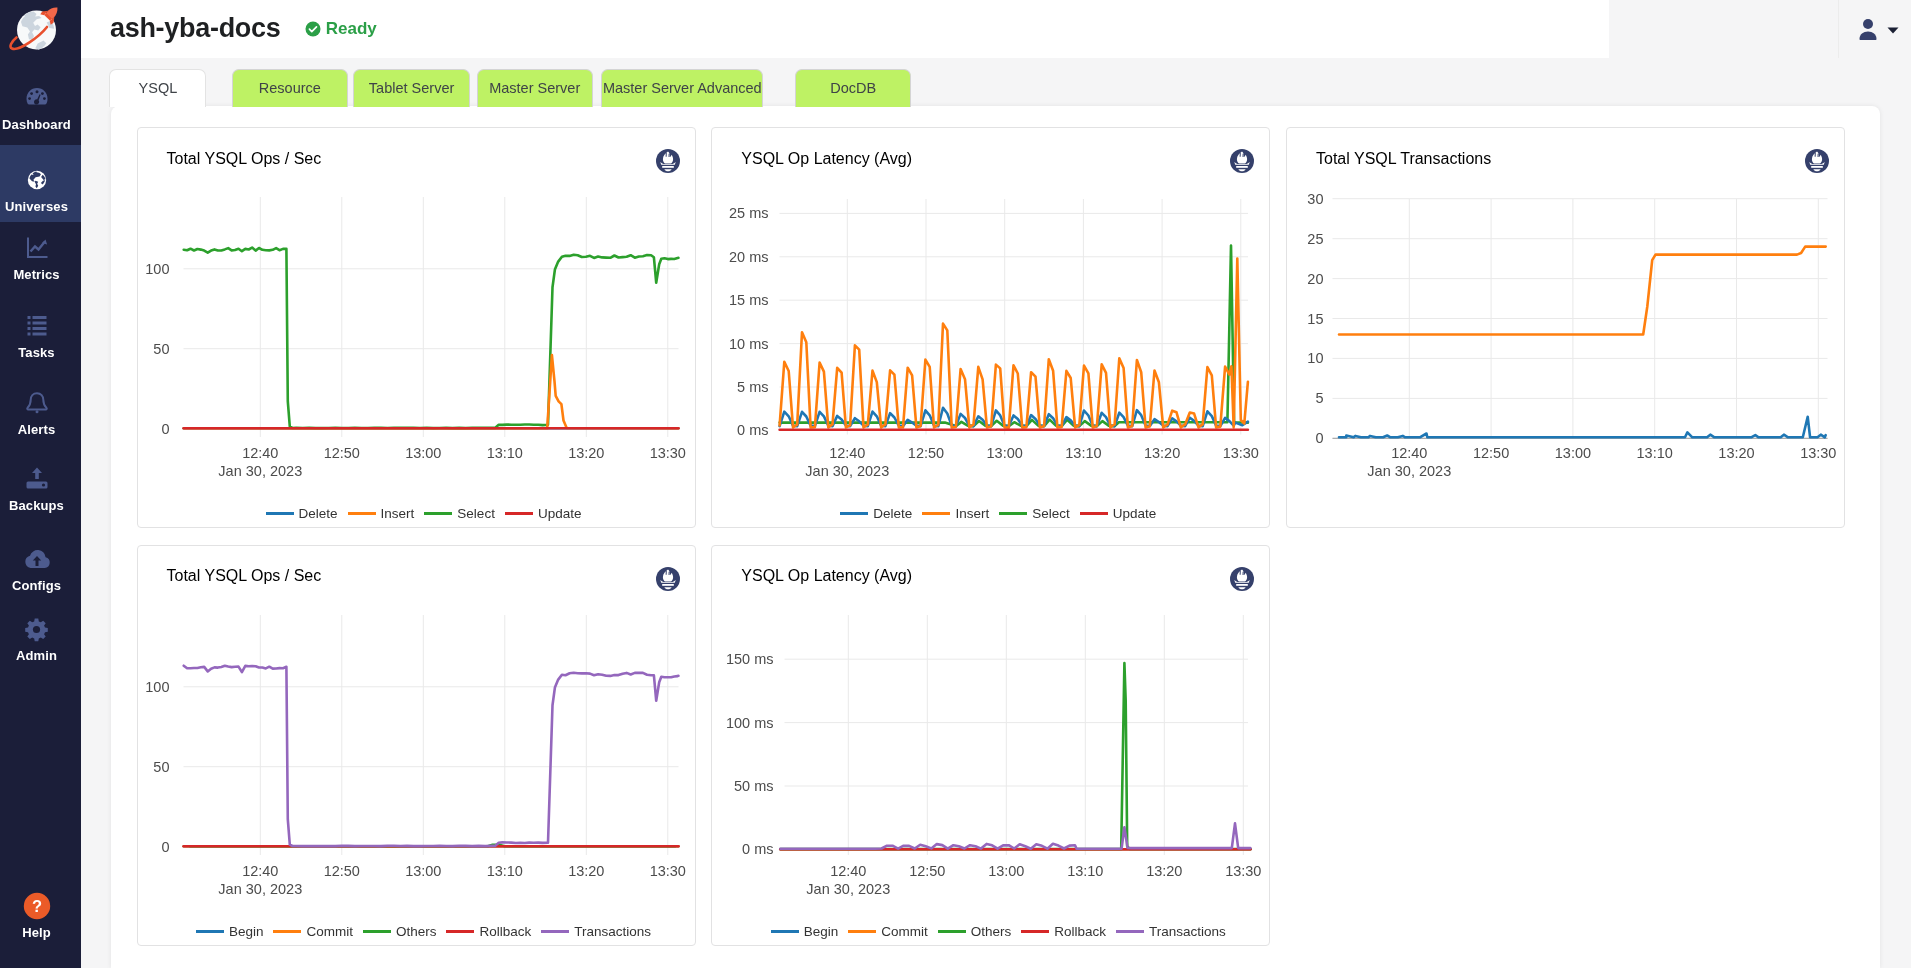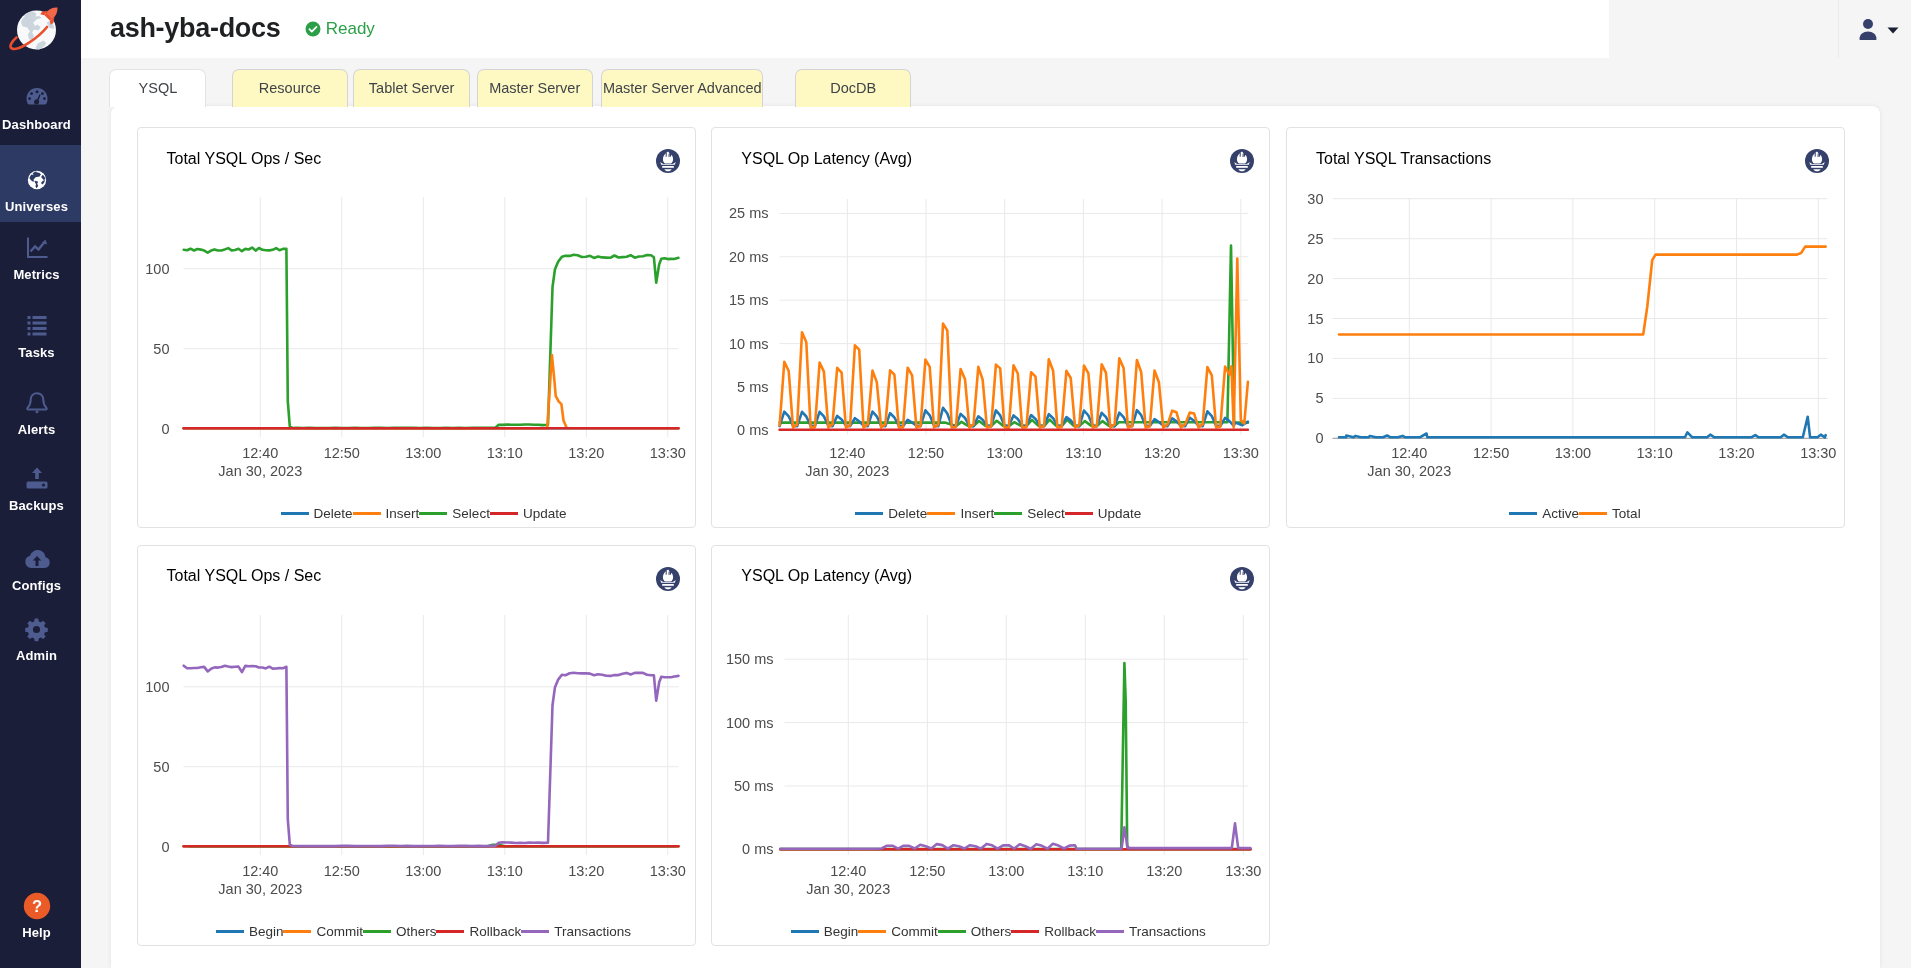--- a/index.html
+++ b/index.html
@@ -4,27 +4,27 @@
 html,body { width:1911px; height:968px; overflow:hidden; font-family:"Liberation Sans", sans-serif; background:#f5f5f6; }
 #sidebar { position:absolute; left:0; top:0; width:81px; height:968px; background:#1b1e39; z-index:30; }
 .nav { position:absolute; left:0; width:73px; text-align:center; }
 .nav.active { padding-top:22px; margin-top:-13px; height:66px; }
 .nico { height:26px; display:flex; align-items:center; justify-content:center; }
 .nlab { color:#fff; font-size:13px; font-weight:bold; margin-top:6px; letter-spacing:0.1px; }
 #help { position:absolute; left:0; top:893px; width:73px; text-align:center; }
 #topbar { position:absolute; left:81px; top:0; width:1528px; height:58px; background:#fff; z-index:10; }
 #tdiv { position:absolute; left:1757px; top:0; height:58px; width:1px; background:#ececec; }
 h1 { position:absolute; left:29px; top:13px; font-size:27px; letter-spacing:-0.3px; color:#1e2022; font-weight:bold; }
-#ready { position:absolute; left:224px; top:19px; font-size:17px; font-weight:normal; color:#2b9f47; }
+#ready { position:absolute; left:224px; top:19px; font-size:17px; font-weight:bold; color:#2b9f47; }
 #card { position:absolute; left:111px; top:106px; width:1769px; height:862px; background:#fff; border-radius:8px 8px 0 0; box-shadow:0 0 5px rgba(0,0,0,0.08); z-index:5; }
-.tab { position:absolute; top:68.5px; height:38px; background:#fef9c3; border:1px solid #d4d4d4; border-bottom:none; border-radius:7px 7px 0 0; text-align:center; line-height:36px; font-size:14.5px; color:#3f4348; z-index:6; }
+.tab { position:absolute; top:68.5px; height:38px; background:#bef264; border:1px solid #d4d4d4; border-bottom:none; border-radius:7px 7px 0 0; text-align:center; line-height:36px; font-size:14.5px; color:#3f4348; z-index:6; }
 .tab.tactive { background:#fff; border-color:#e3e3e3; height:38.5px; z-index:7; }
 .panel { position:absolute; width:559px; height:401px; background:#fff; border:1px solid #e2e2e3; border-radius:4px; z-index:8; }
 .ptitle { position:absolute; left:29px; top:21.5px; font-size:16px; color:#000000; }
-.leg { position:absolute; top:378px; display:flex; justify-content:center; align-items:center; }
+.leg { position:absolute; top:378px; display:flex; justify-content:center; align-items:center; gap:10px; }
 .li { display:flex; align-items:center; font-size:13.5px; color:#333; white-space:nowrap; }
 .ls { display:inline-block; width:28px; height:3px; margin-right:5px; }
 </style></head>
 <body>
 <div id="card"></div>
 <div class="tab tactive" style="left:109.4px;width:97px">YSQL</div>
 <div class="tab" style="left:231.7px;width:116.3px">Resource</div>
 <div class="tab" style="left:353.2px;width:116.8px">Tablet Server</div>
 <div class="tab" style="left:476.8px;width:115.9px">Master Server</div>
 <div class="tab" style="left:601.3px;width:162px">Master Server Advanced</div>
@@ -156,24 +156,20 @@
 <text x="122.3" y="330" text-anchor="middle" font-family="Liberation Sans, sans-serif" font-size="14.5" fill="#4c4c4c">12:40</text>
 <text x="204.1" y="330" text-anchor="middle" font-family="Liberation Sans, sans-serif" font-size="14.5" fill="#4c4c4c">12:50</text>
 <text x="285.9" y="330" text-anchor="middle" font-family="Liberation Sans, sans-serif" font-size="14.5" fill="#4c4c4c">13:00</text>
 <text x="367.7" y="330" text-anchor="middle" font-family="Liberation Sans, sans-serif" font-size="14.5" fill="#4c4c4c">13:10</text>
 <text x="449.5" y="330" text-anchor="middle" font-family="Liberation Sans, sans-serif" font-size="14.5" fill="#4c4c4c">13:20</text>
 <text x="531.3" y="330" text-anchor="middle" font-family="Liberation Sans, sans-serif" font-size="14.5" fill="#4c4c4c">13:30</text>
 <text x="122.3" y="347.5" text-anchor="middle" font-family="Liberation Sans, sans-serif" font-size="14.5" fill="#4c4c4c">Jan 30, 2023</text>
 <polyline points="52,309.3 59.3,309.3 59.3,307.5 66.7,309.3 68.3,307.9 74,309.3 81.4,309.3 83,307.9 88.8,309.3 96.1,309.3 100.2,307.5 103.5,309.3 110.8,309.3 115.8,307.9 118.2,309.3 125.6,309.3 132.9,309.3 139.5,305.5 140.3,309.3 147.7,309.3 155,309.3 162.4,309.3 169.7,309.3 177.1,309.3 184.5,309.3 191.8,309.3 199.2,309.3 206.6,309.3 213.9,309.3 221.3,309.3 228.6,309.3 236,309.3 243.4,309.3 250.7,309.3 258.1,309.3 265.4,309.3 272.8,309.3 280.2,309.3 287.5,309.3 294.9,309.3 302.3,309.3 309.6,309.3 317,309.3 324.3,309.3 331.7,309.3 339.1,309.3 346.4,309.3 353.8,309.3 361.2,309.3 368.5,309.3 375.9,309.3 383.2,309.3 390.6,309.3 398,309.3 400.4,304.3 405.3,309.3 412.7,309.3 420.1,309.3 423.3,306.7 427.4,309.3 434.8,309.3 442.1,309.3 449.5,309.3 456.9,309.3 464.2,309.3 468.3,307.1 471.6,309.3 478.9,309.3 486.3,309.3 493.7,309.3 496.9,306.7 501,309.3 508.4,309.3 515.8,309.3 520.7,288.7 523.1,309.3 530.5,309.3 533.8,306.7 537.8,309.3 538.7,307.1" fill="none" stroke="#1f77b4" stroke-width="2.6" stroke-linejoin="round" stroke-linecap="round"></polyline>
 <polyline points="52,206.5 356.2,206.5 360.3,178.5 365.2,132.2 368.5,126.6 510,126.6 514.1,125 518.2,118.6 538.7,118.6" fill="none" stroke="#ff7f0e" stroke-width="2.6" stroke-linejoin="round" stroke-linecap="round"></polyline>
 </svg>
-<div class="leg" style="left:40px;width:496px">
-      <span class="li"><span class="ls" style="background:#1f77b4"></span>Active</span>
-      <span class="li"><span class="ls" style="background:#ff7f0e"></span>Total</span>
-    </div>
 </div>
 <div class="panel" style="left:136.5px;top:544.5px">
 <div class="ptitle">Total YSQL Ops / Sec</div>
 <svg width="28" height="28" viewBox="0 0 28 28" style="position:absolute;right:13px;top:19px">
 <circle cx="14" cy="14" r="12" fill="#35406b"></circle>
 <path fill="#fff" d="M14 4.6c-2.6 1.7-5.1 4.3-5.1 7.6 0 1.9 0.8 3.4 2 4.2h6.2c1.2-0.8 2-2.3 2-4.2 0-1.6-0.6-3.2-1.5-4.5-0.4 1.2-1 1.9-1.7 2.2 0.25-1.9-0.4-4-1.9-5.3z"></path>
 <path fill="#35406b" d="M11.7 5.9h1v4h-1z M14.6 6.8h1v3.1h-1z" transform="rotate(2 14 8)"></path>
 <path fill="#fff" d="M6.3 15.1c1 1 2.2 1.6 3.2 1.8h9c1-0.2 2.2-0.8 3.2-1.8l-0.9 2.6H7.2z"></path>
 <rect x="8.2" y="19" width="11.6" height="1.8" fill="#fff"></rect>
 <path fill="#fff" d="M10.4 22.2h7.2c-0.7 1.3-2 2.1-3.6 2.1s-2.9-0.8-3.6-2.1z"></path>

